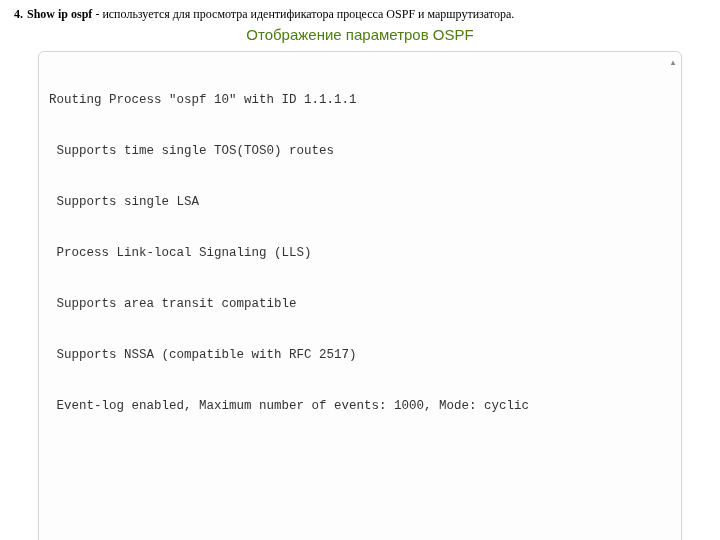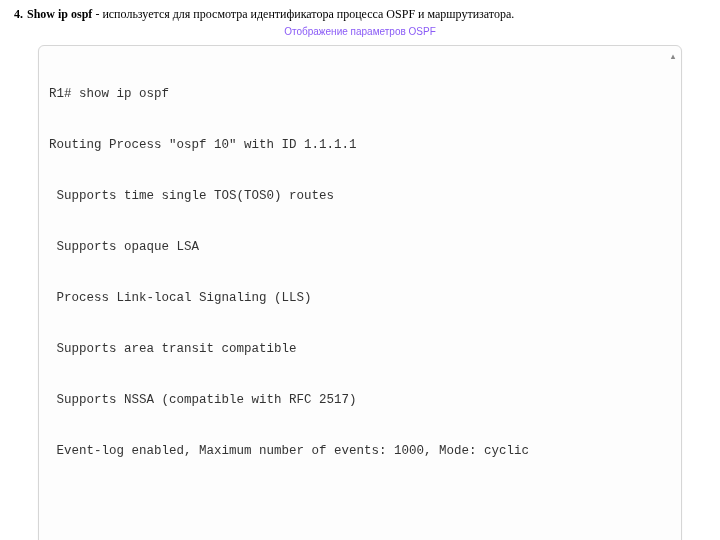--- a/index.html
+++ b/index.html
@@ -23,22 +23,22 @@
   }
   .intro .num {
     font-weight: bold;
     margin-right: 4px;
   }
   .intro .cmd {
     font-weight: bold;
   }
   .caption {
     font-family: Arial, Helvetica, sans-serif;
-    font-size: 10px;
-    color: #8b5cf6;
+    font-size: 15px;
+    color: #4d7c0f;
     text-align: center;
     margin: 2px 0 8px 0;
   }
   .terminal-wrap {
     position: relative;
     margin: 0 24px 0 24px;
     border: 1px solid #d6d6d6;
     border-radius: 6px;
     background: #fdfdfd;
     box-shadow: 0 1px 2px rgba(0,0,0,0.05);
@@ -87,24 +87,23 @@
 <div class="page">
 
   <p class="intro">
     <span class="num">4.</span><span class="cmd">Show ip ospf</span><span> - </span><span>используется для просмотра идентификатора процесса OSPF и маршрутизатора.</span>
   </p>
 
   <div class="caption">Отображение параметров OSPF</div>
 
   <div class="terminal-wrap">
     <div class="terminal">
-      <span class="line">R1# show ip ospf</span>
       <span class="line">Routing Process "ospf 10" with ID 1.1.1.1</span>
       <span class="line"> Supports time single TOS(TOS0) routes</span>
-      <span class="line"> Supports opaque LSA</span>
+      <span class="line"> Supports single LSA</span>
       <span class="line"> Process Link-local Signaling (LLS)</span>
       <span class="line"> Supports area transit compatible</span>
       <span class="line"> Supports NSSA (compatible with RFC 2517)</span>
       <span class="line"> Event-log enabled, Maximum number of events: 1000, Mode: cyclic</span>
       
       
       
       
       
       

